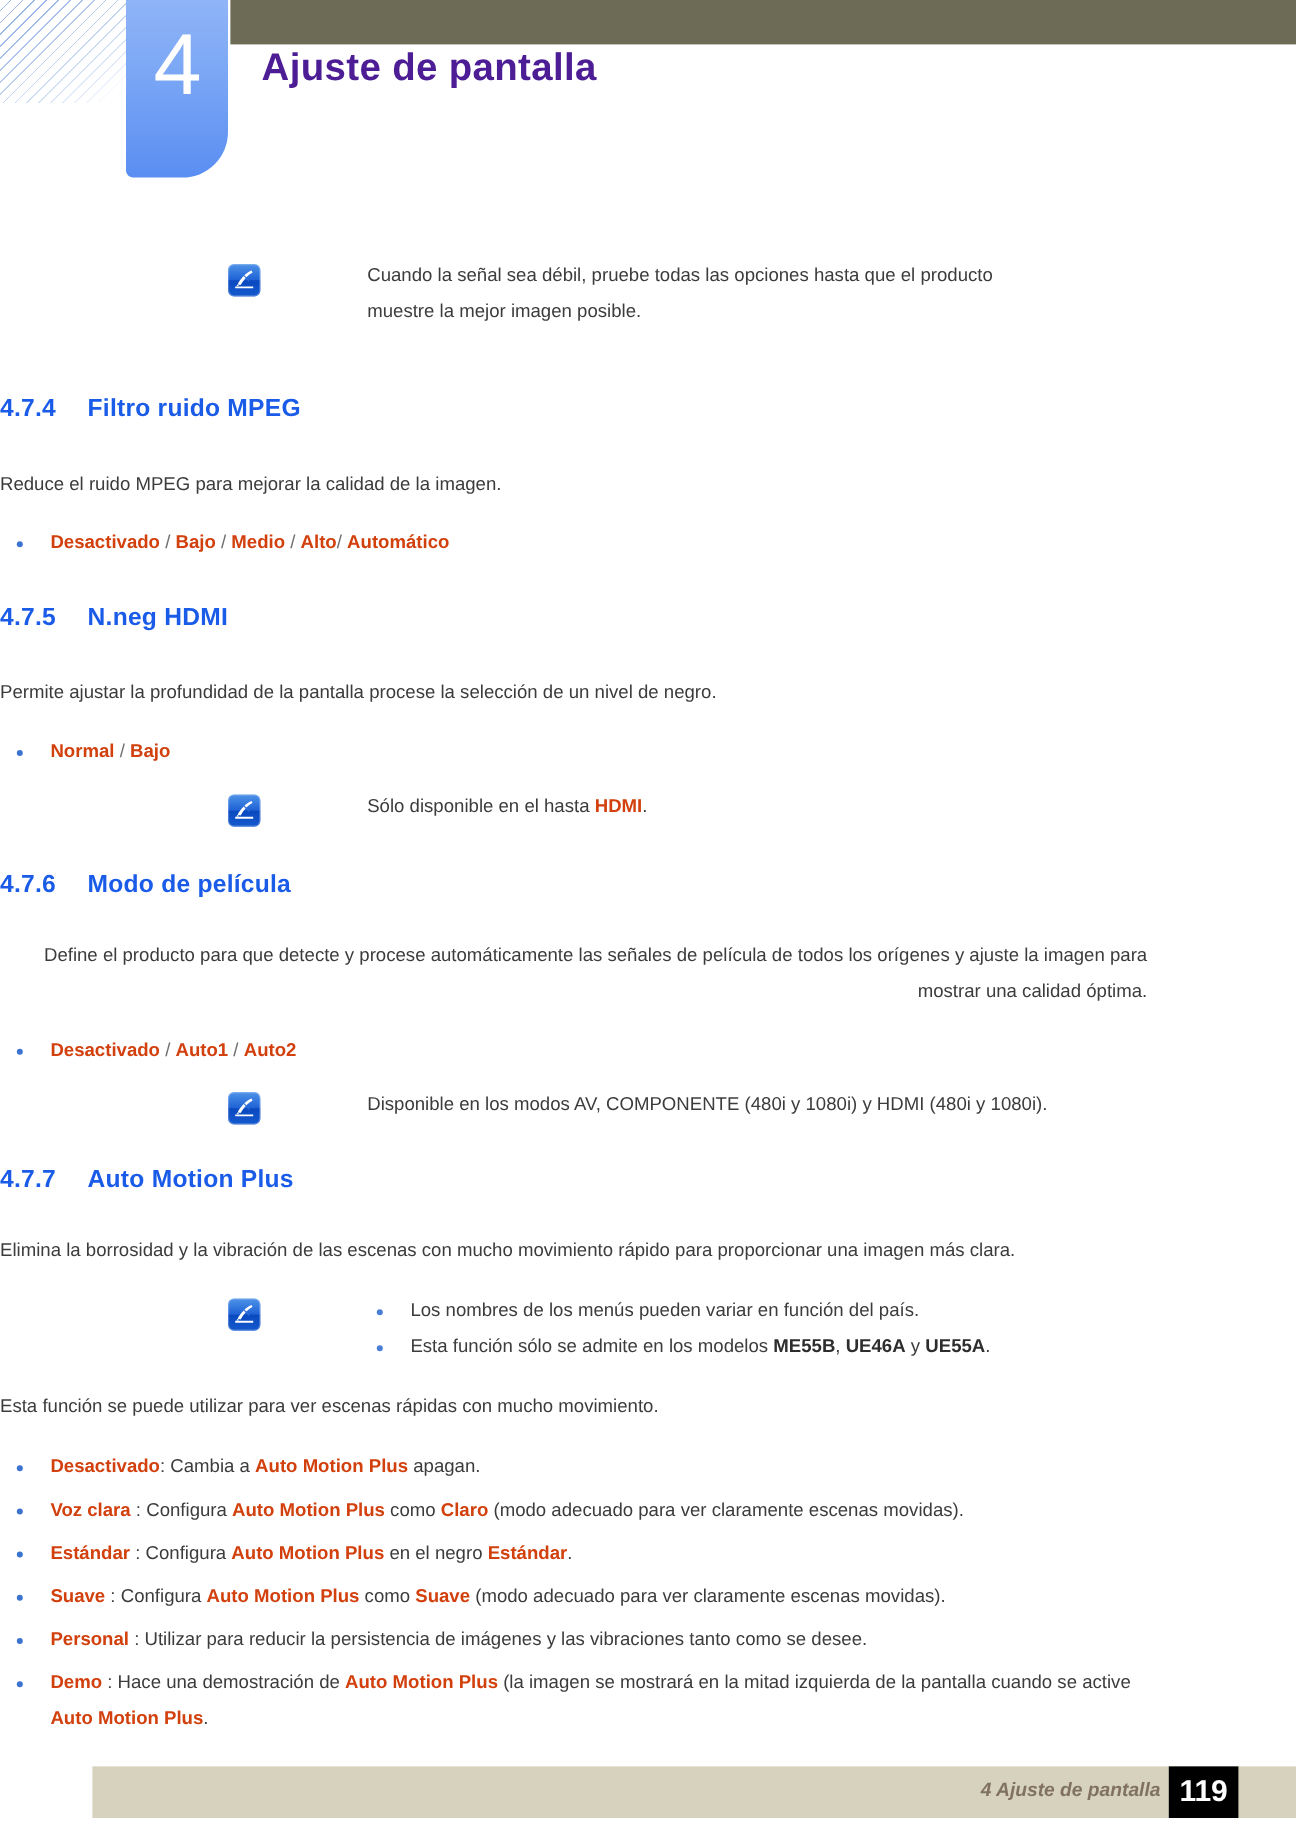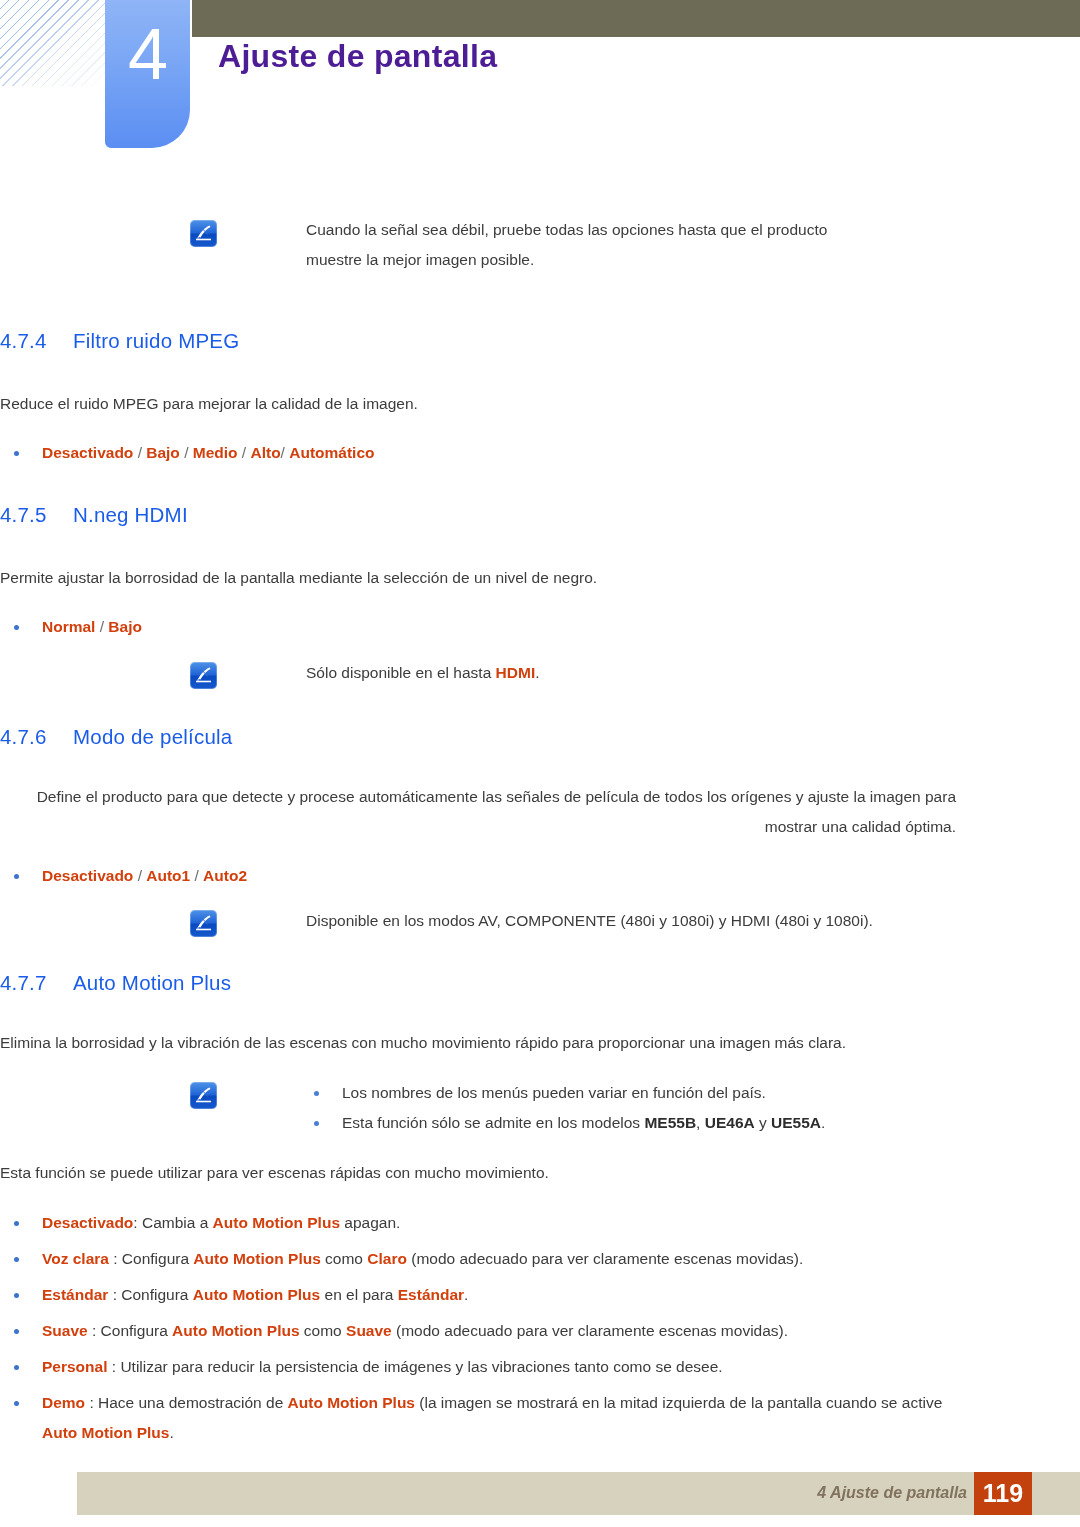--- a/index.html
+++ b/index.html
@@ -126,21 +126,21 @@
     width: 5px;
     height: 5px;
     border-radius: 50%;
     background: #4a7fd4;
   }
 
   h2.section {
     margin: 0;
     padding: 0;
     font-size: 20.5px;
-    font-weight: normal;
+    font-weight: bold;
     color: #1a5ce8;
     letter-spacing: 0.2px;
   }
   h2.section .num { display: inline-block; min-width: 73px; }
 
   p.para {
     margin: 0;
     font-size: 15.5px;
     line-height: 30px;
     color: #3c3c3c;
@@ -194,21 +194,21 @@
     color: #80725f;
     white-space: nowrap;
     font-style: italic;
   }
   .footer-page {
     position: absolute;
     right: 48px;
     top: 0;
     width: 58px;
     height: 43px;
-    background: #c2410c;
+    background: #000000;
     color: #ffffff;
     font-size: 25px;
     font-weight: bold;
     text-align: center;
     line-height: 43px;
   }
 </style>
 </head>
 <body>
 
@@ -241,21 +241,21 @@
   <p class="para blk" style="margin-top:36px;">Reduce el ruido MPEG para mejorar la calidad de la imagen.</p>
   <ul class="opts blk" style="margin-top:19px;">
     <li>
       <span class="hl">Desactivado</span><span class="sep"> / </span><span class="hl">Bajo</span><span class="sep"> / </span><span class="hl">Medio</span><span class="sep"> / </span><span class="hl">Alto</span><span class="sep">/ </span><span class="hl">Automático</span>
     </li>
   </ul>
 
   <h2 class="section blk" style="margin-top:35px;">
     <span class="num">4.7.5</span><span>N.neg HDMI</span>
   </h2>
-  <p class="para blk" style="margin-top:36px;">Permite ajustar la borrosidad de la pantalla mediante la selección de un nivel de negro.</p>
+  <p class="para blk" style="margin-top:36px;">Permite ajustar la profundidad de la pantalla procese la selección de un nivel de negro.</p>
   <ul class="opts blk" style="margin-top:19px;">
     <li>
       <span class="hl">Normal</span><span class="sep"> / </span><span class="hl">Bajo</span>
     </li>
   </ul>
 
   <div class="note" style="margin-top:16px;">
     <div class="note-icon" style="top:4px;">
       <svg width="27" height="27" viewBox="0 0 27 27" aria-hidden="true">
         <path d="M6 19.5 h15" stroke="#ffffff" stroke-width="1.6" fill="none"></path>
@@ -318,21 +318,21 @@
   <p class="para blk" style="margin-top:20px;">Esta función se puede utilizar para ver escenas rápidas con mucho movimiento.</p>
 
   <ul class="opts blk" style="margin-top:20px;">
     <li style="margin-top:6px;">
       <span class="hl">Desactivado</span><span>: Cambia a </span><span class="hl">Auto Motion Plus</span><span> apagan.</span>
     </li>
     <li style="margin-top:6px;">
       <span class="hl">Voz clara</span><span> : Configura </span><span class="hl">Auto Motion Plus</span><span> como </span><span class="hl">Claro</span><span> (modo adecuado para ver claramente escenas movidas).</span>
     </li>
     <li style="margin-top:6px;">
-      <span class="hl">Estándar</span><span> : Configura </span><span class="hl">Auto Motion Plus</span><span> en el para </span><span class="hl">Estándar</span><span>.</span>
+      <span class="hl">Estándar</span><span> : Configura </span><span class="hl">Auto Motion Plus</span><span> en el negro </span><span class="hl">Estándar</span><span>.</span>
     </li>
     <li style="margin-top:6px;">
       <span class="hl">Suave</span><span> : Configura </span><span class="hl">Auto Motion Plus</span><span> como </span><span class="hl">Suave</span><span> (modo adecuado para ver claramente escenas movidas).</span>
     </li>
     <li style="margin-top:6px;">
       <span class="hl">Personal</span><span> : Utilizar para reducir la persistencia de imágenes y las vibraciones tanto como se desee.</span>
     </li>
     <li style="margin-top:6px;">
       <span class="hl">Demo</span><span> : Hace una demostración de </span><span class="hl">Auto Motion Plus</span><span> (la imagen se mostrará en la mitad izquierda de la pantalla cuando se active </span><span class="hl">Auto Motion Plus</span><span>.</span>
     </li>

